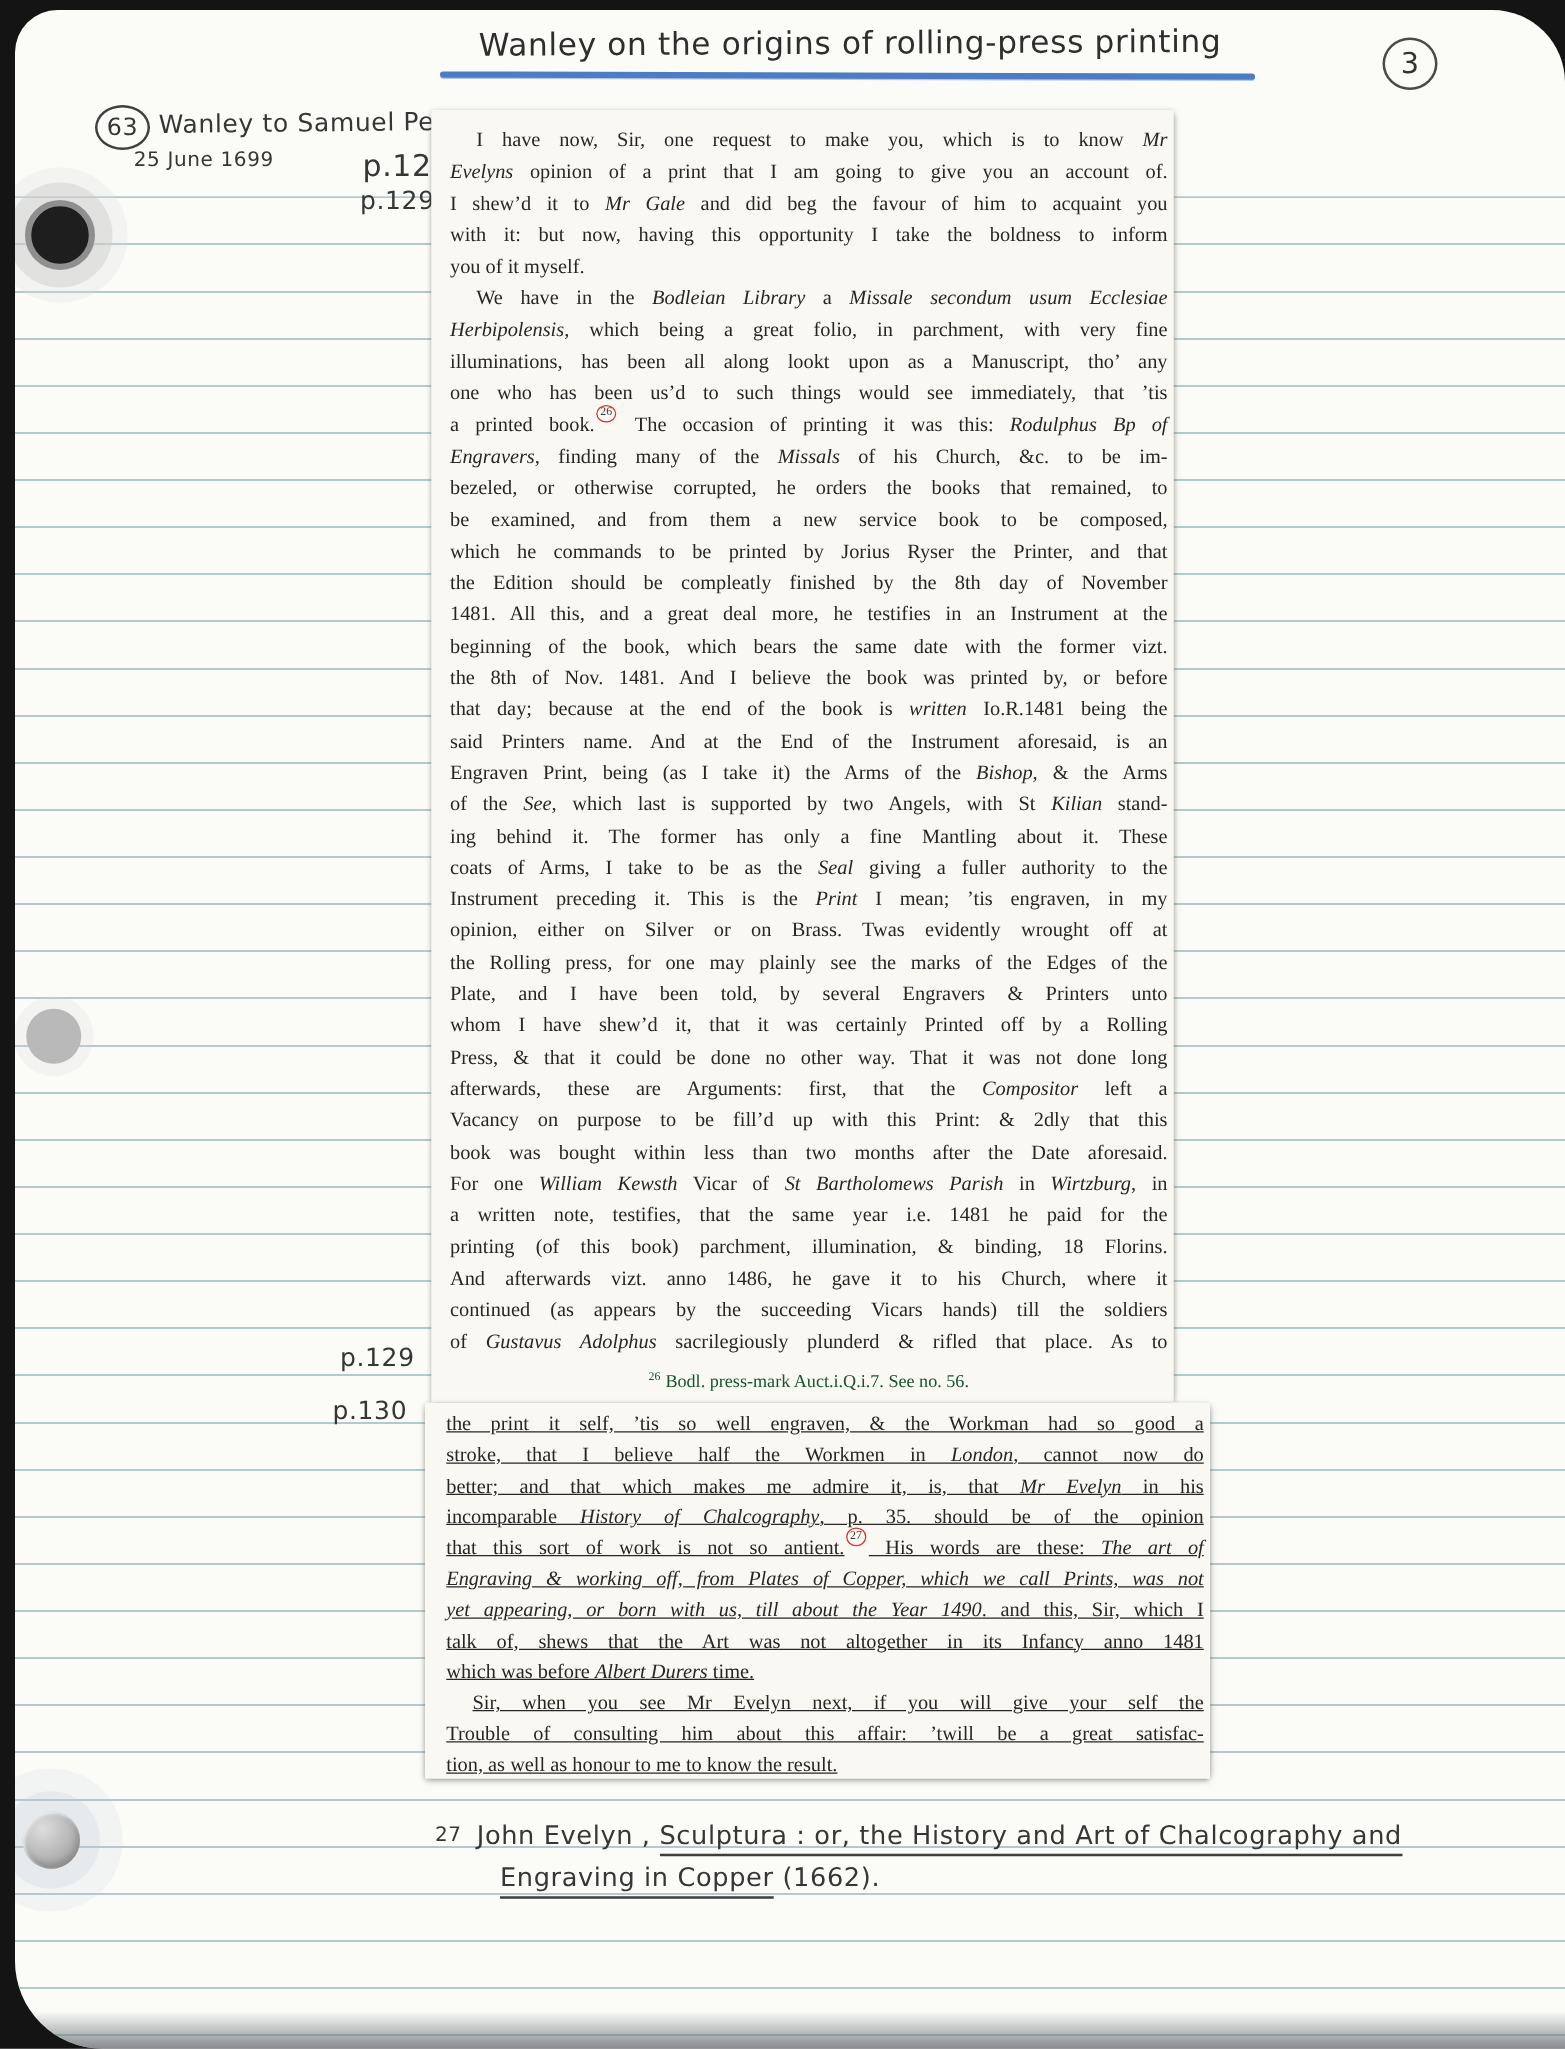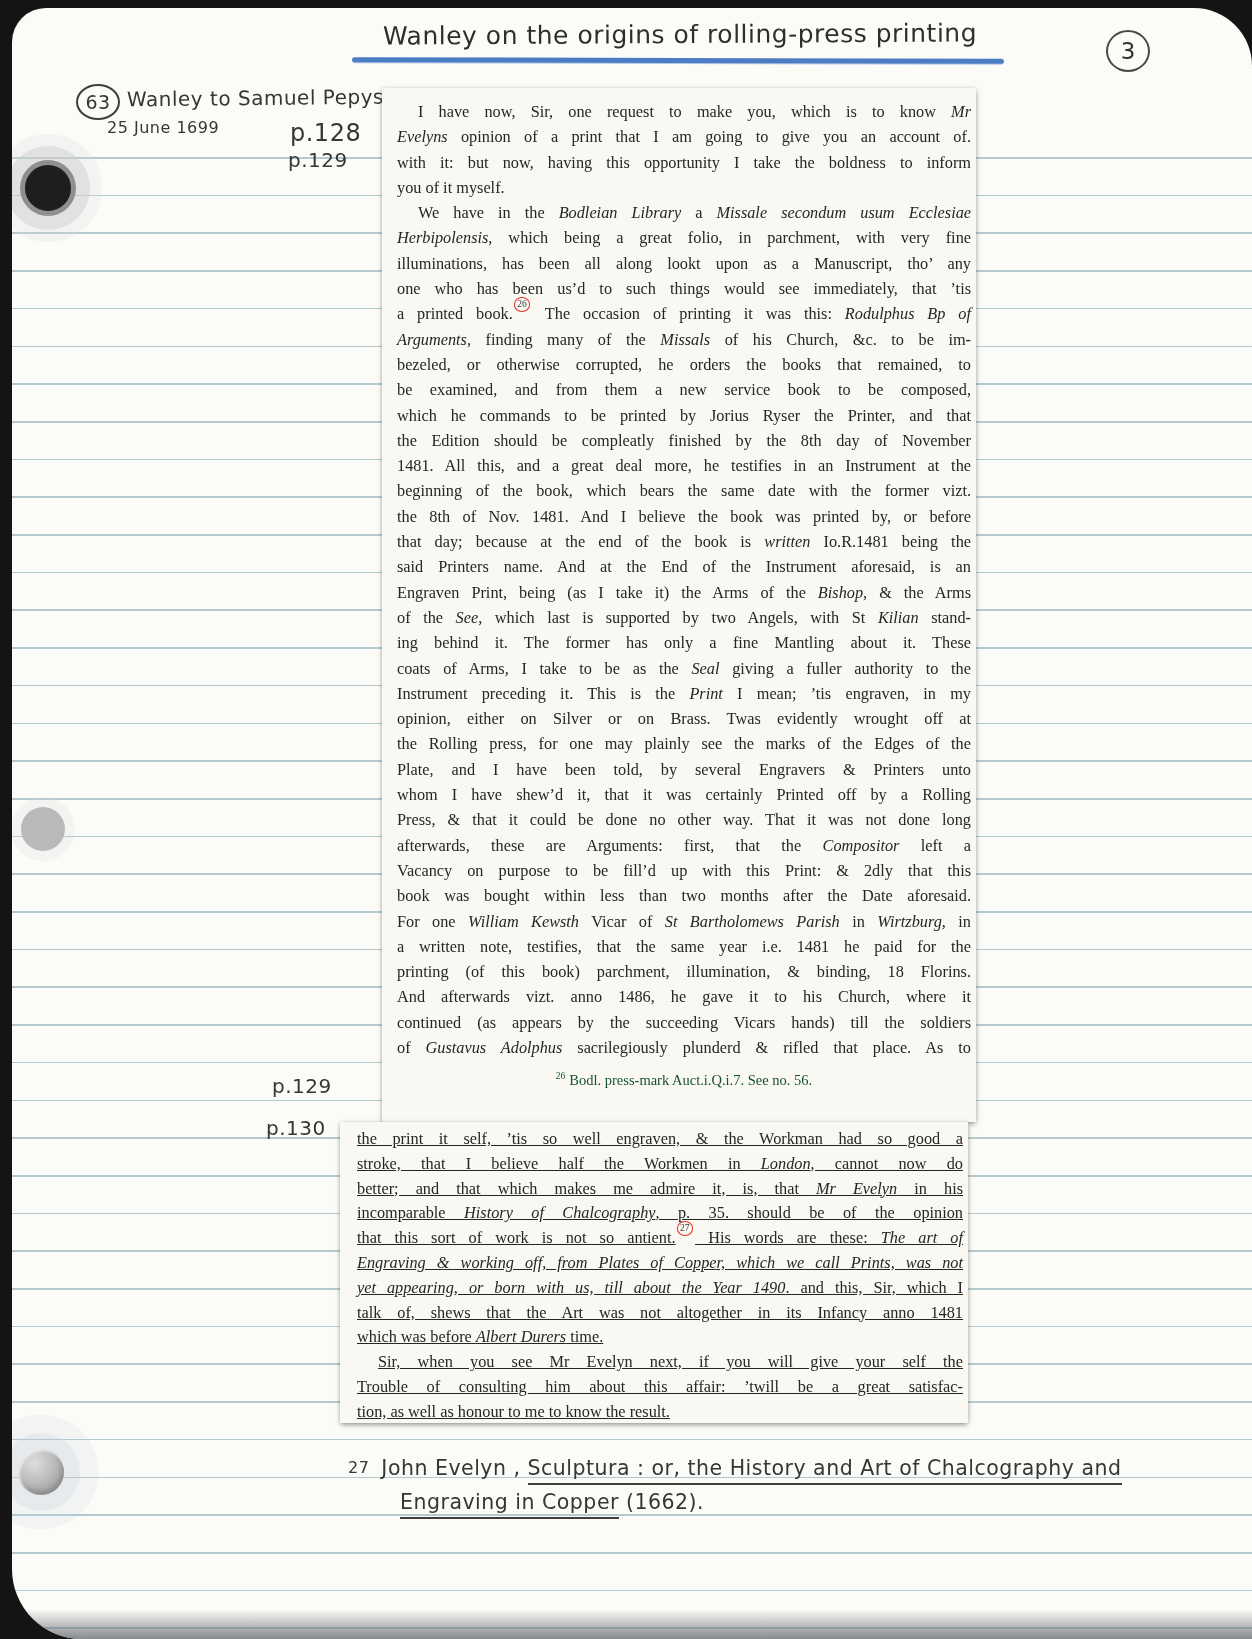--- a/index.html
+++ b/index.html
@@ -72,21 +72,21 @@
   #pref-129b{position:absolute;left:260px;top:1066px;font-size:20px;}
   #pref-130{position:absolute;left:254px;top:1108px;font-size:20px;}
   
   .copyblock{
     position:absolute;background:#faf8f3;box-sizing:border-box;
     box-shadow:0 3px 5px -1px rgba(90,90,90,.55), 2px 0 5px -2px rgba(120,120,120,.35),
       -1px 0 3px rgba(120,120,120,.2);
     font-family:"Liberation Serif","DejaVu Serif",serif;
     color:#262626;
   }
-  #block1{left:333px;top:80px;width:594px;height:1034px;padding:11px 5px 0 15px;margin-left:37px;}
+  #block1{left:333px;top:80px;width:594px;height:1034px;padding:11px 5px 0 15px;}
   #block2{left:328px;top:1114px;width:628px;height:301px;padding:5px 5px 0 17px;text-decoration:underline;}
   .tline{
     font-size:16.3px;line-height:25.3px;height:25.3px;
     text-align:justify;text-align-last:justify;white-space:normal;
   }
   #block2 .tline{line-height:24.8px;height:24.8px;}
   .tline.last{text-align-last:left;}
   .tline.ind{text-indent:21px;}
   .fnref{
     display:inline-block;font-size:9.5px;line-height:1;position:relative;top:-6px;
@@ -125,28 +125,29 @@
   <div id="entry-date" class="hw">25 June 1699</div>
   <div id="pref-128" class="hw">p.128</div>
   <div id="pref-129a" class="hw">p.129</div>
   <div id="pref-129b" class="hw">p.129</div>
   <div id="pref-130" class="hw">p.130</div>
 
   <div id="block1" class="copyblock">
     <div>
         <div class="tline ind"><span>I have now, Sir, one request to make you, which is to know </span><i>Mr</i></div>
         <div class="tline"><i>Evelyns</i><span> opinion of a print that I am going to give you an account of.</span></div>
+        <div class="tline"><span>I shew’d it to </span><i>Mr Gale</i><span> and did beg the favour of him to acquaint you</span></div>
         <div class="tline"><span>with it: but now, having this opportunity I take the boldness to inform</span></div>
         <div class="tline last"><span>you of it myself.</span></div>
         <div class="tline ind"><span>We have in the </span><i>Bodleian Library</i><span> a </span><i>Missale secondum usum Ecclesiae</i></div>
         <div class="tline"><i>Herbipolensis</i><span>, which being a great folio, in parchment, with very fine</span></div>
         <div class="tline"><span>illuminations, has been all along lookt upon as a Manuscript, tho’ any</span></div>
         <div class="tline"><span>one who has been us’d to such things would see immediately, that ’tis</span></div>
         <div class="tline"><span>a printed book.</span><sup class="fnref">26</sup><span> The occasion of printing it was this: </span><i>Rodulphus Bp of</i></div>
-        <div class="tline"><i>Arguments</i><span>, finding many of the </span><i>Missals</i><span> of his Church, &amp;c. to be im-</span></div>
+        <div class="tline"><i>Engravers</i><span>, finding many of the </span><i>Missals</i><span> of his Church, &amp;c. to be im-</span></div>
         <div class="tline"><span>bezeled, or otherwise corrupted, he orders the books that remained, to</span></div>
         <div class="tline"><span>be examined, and from them a new service book to be composed,</span></div>
         <div class="tline"><span>which he commands to be printed by Jorius Ryser the Printer, and that</span></div>
         <div class="tline"><span>the Edition should be compleatly finished by the 8th day of November</span></div>
         <div class="tline"><span>1481. All this, and a great deal more, he testifies in an Instrument at the</span></div>
         <div class="tline"><span>beginning of the book, which bears the same date with the former vizt.</span></div>
         <div class="tline"><span>the 8th of Nov. 1481. And I believe the book was printed by, or before</span></div>
         <div class="tline"><span>that day; because at the end of the book is </span><i>written</i><span> Io.R.1481 being the</span></div>
         <div class="tline"><span>said Printers name. And at the End of the Instrument aforesaid, is an</span></div>
         <div class="tline"><span>Engraven Print, being (as I take it) the Arms of the </span><i>Bishop</i><span>, &amp; the Arms</span></div>

